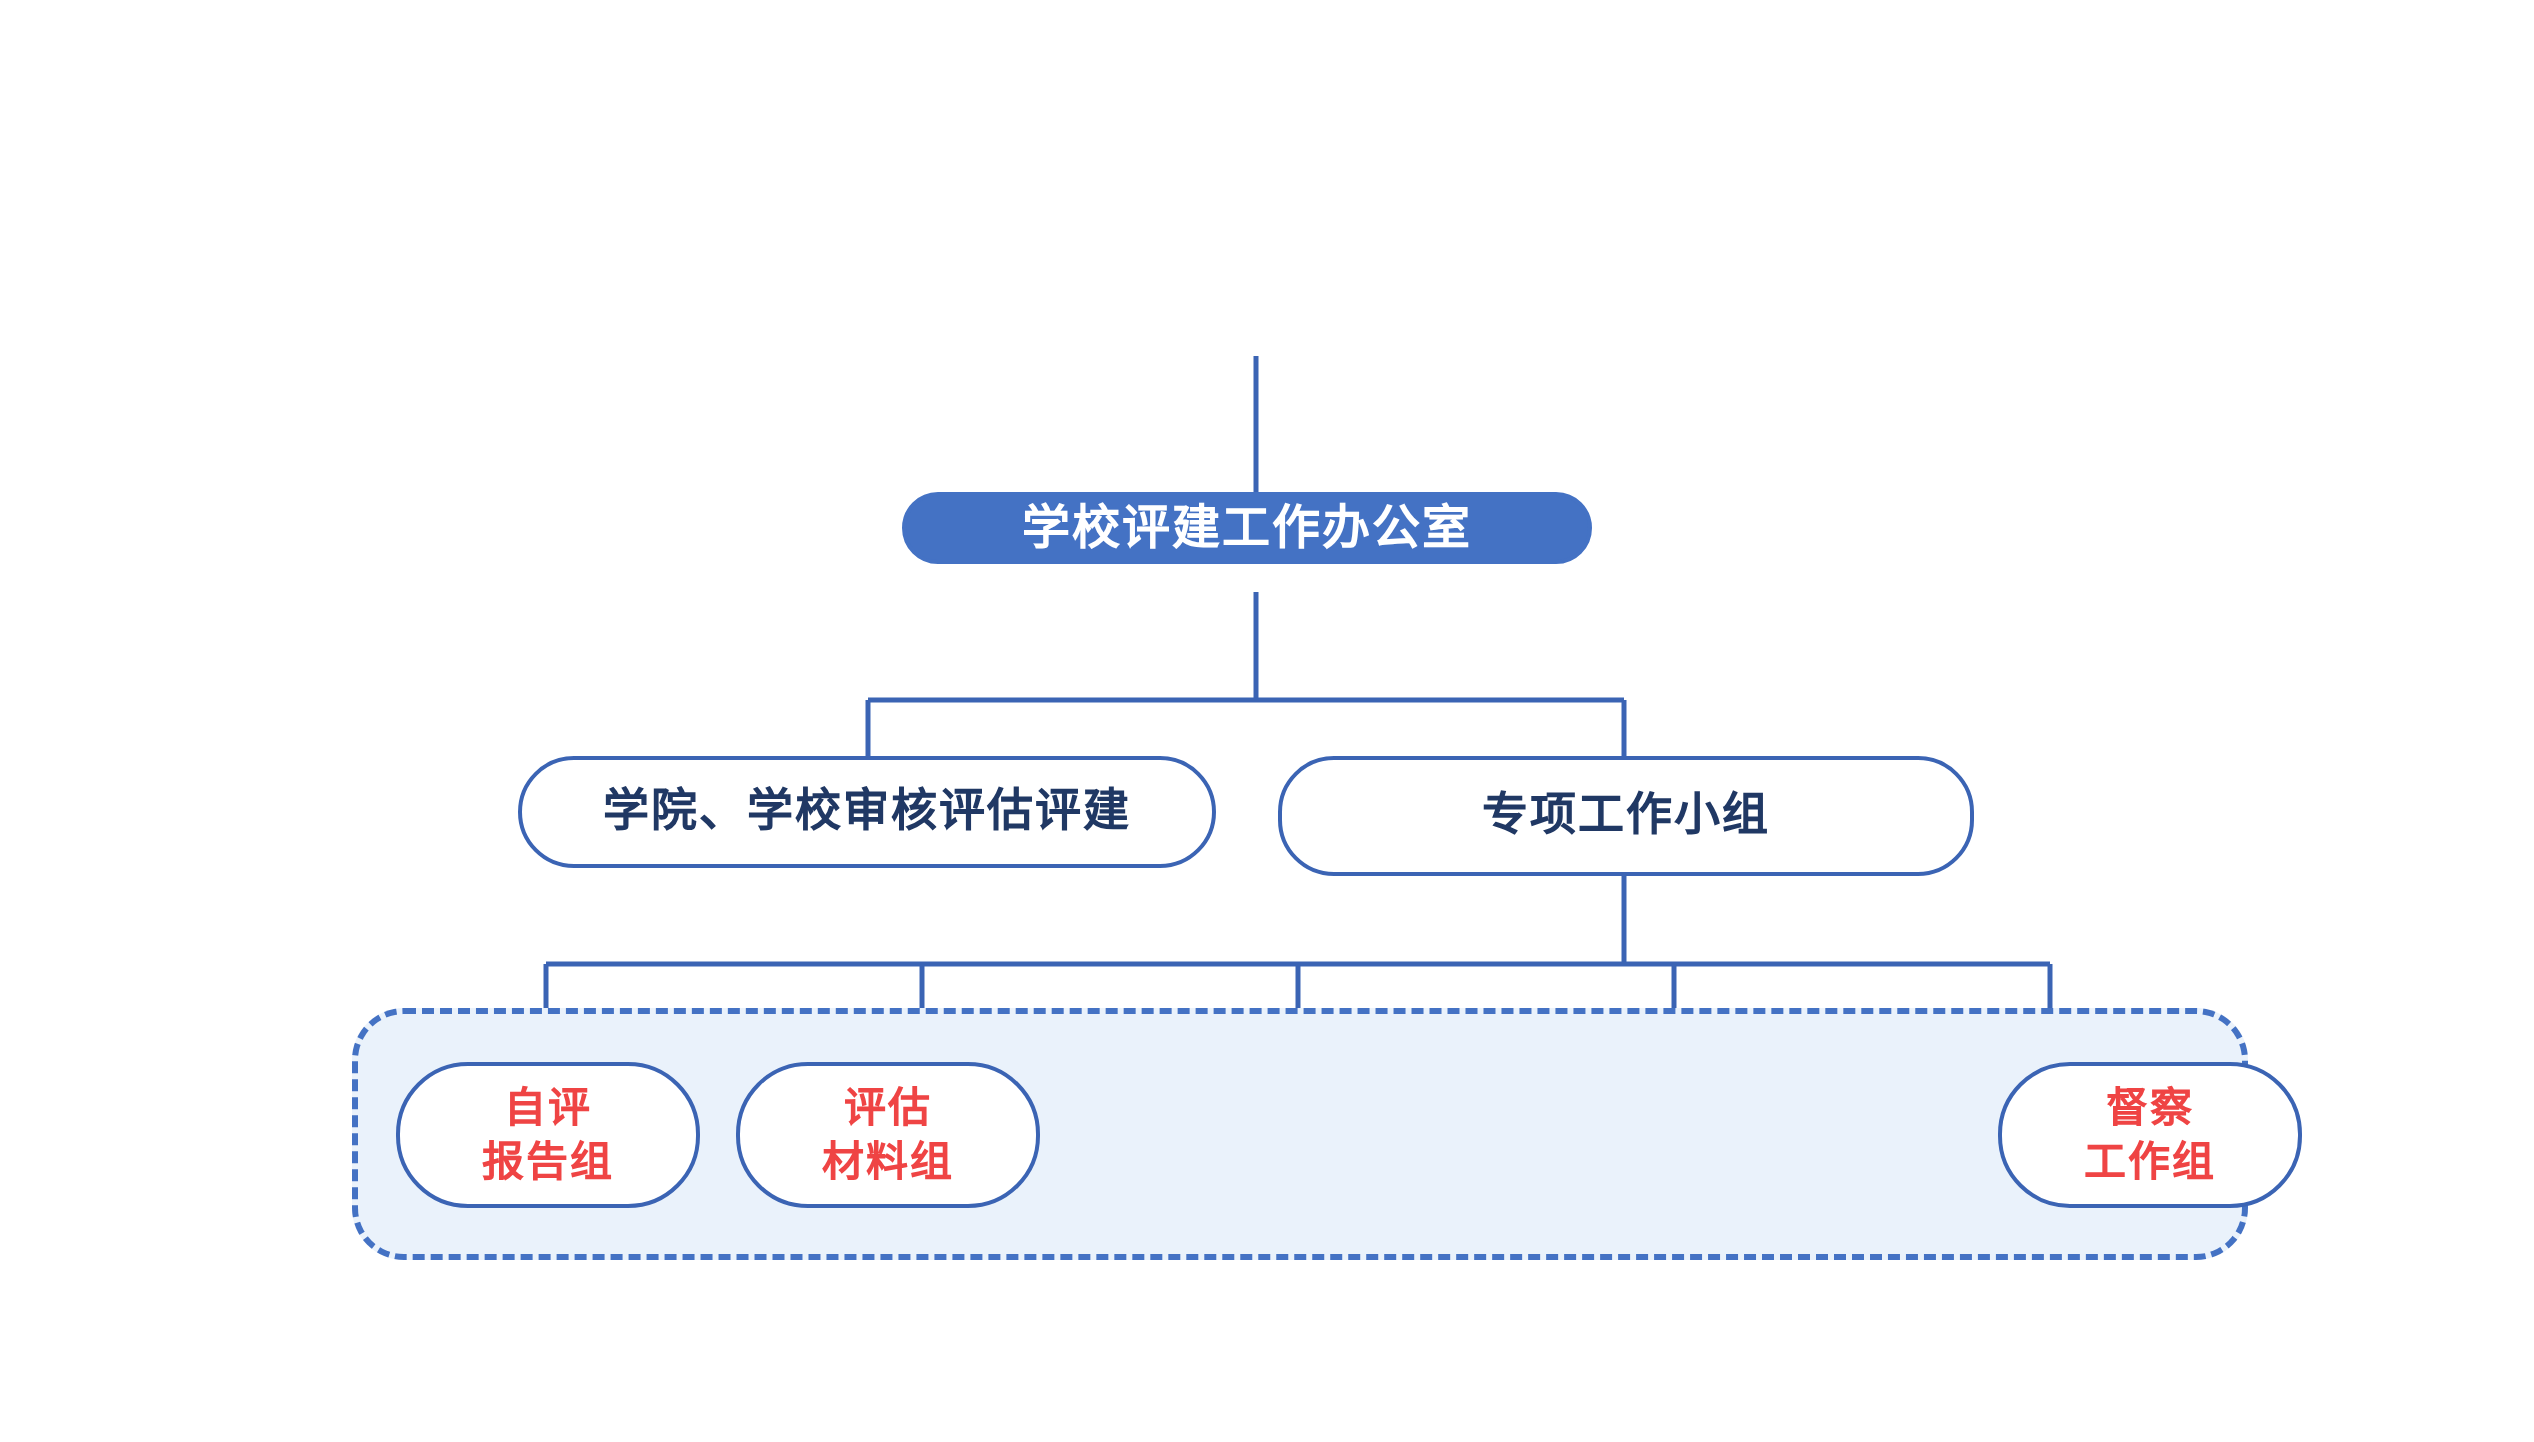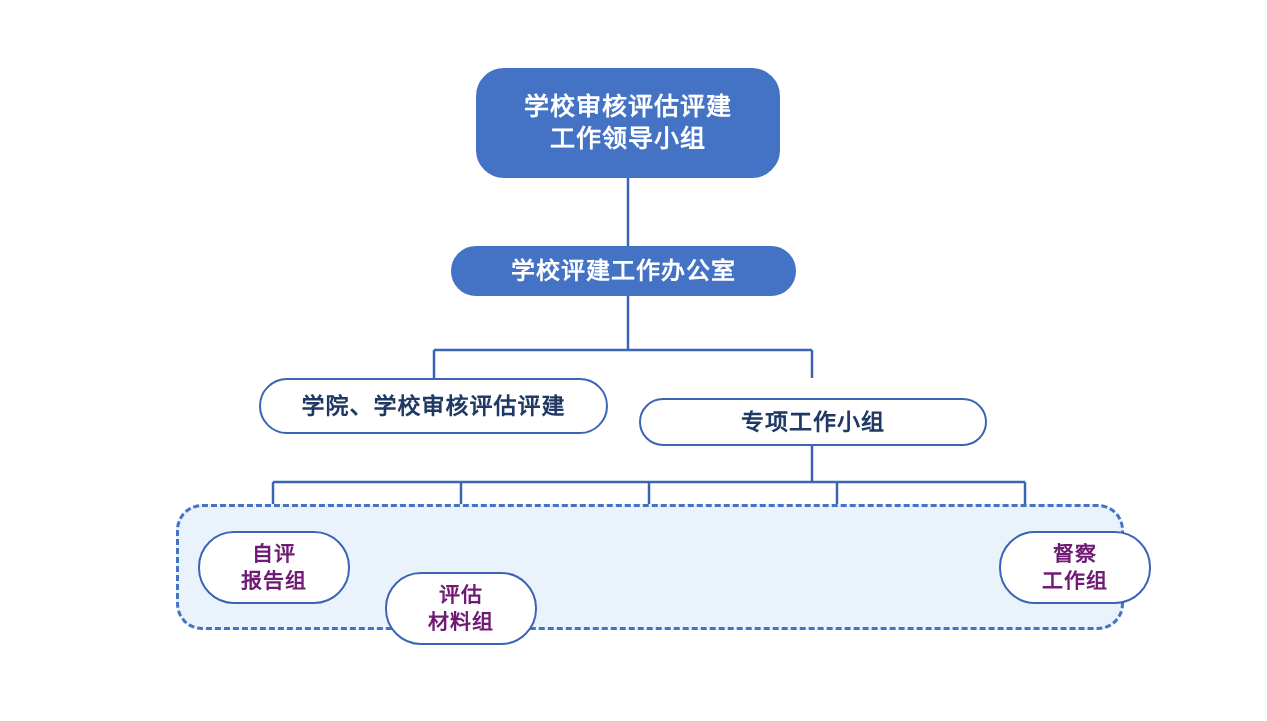--- a/index.html
+++ b/index.html
@@ -43,53 +43,53 @@
     border: 2px solid #4472c4;
   }
   .node-outline {
     background: #ffffff;
     color: #203864;
     border: 2px solid #3b64b4;
     font-weight: bold;
   }
   .node-leaf {
     background: #ffffff;
-    color: #701a75;
+    color: #ef4444;
     border: 2px solid #3b64b4;
     font-weight: bold;
   }
   #node-top {
     left: 476px;
     top: 68px;
     width: 304px;
     height: 110px;
     border-radius: 28px;
     font-size: 25px;
   }
   #node-office {
     left: 451px;
     top: 246px;
     width: 345px;
-    height: 50px;
+    height: 36px;
     border-radius: 25px;
     font-size: 24px;
   }
   #node-college {
     left: 259px;
     top: 378px;
     width: 349px;
     height: 56px;
     border-radius: 28px;
     font-size: 23px;
   }
   #node-special {
     left: 639px;
-    top: 398px;
+    top: 378px;
     width: 348px;
-    height: 48px;
+    height: 60px;
     border-radius: 28px;
     font-size: 23px;
   }
   #group-box {
     position: absolute;
     left: 176px;
     top: 504px;
     width: 948px;
     height: 126px;
     box-sizing: border-box;
@@ -99,21 +99,21 @@
   }
   .leaf {
     position: absolute;
     top: 531px;
     width: 152px;
     height: 73px;
     border-radius: 36px;
     font-size: 21px;
   }
   #leaf-0 { left: 198px; }
-  #leaf-1 { left: 385px; margin-top: 41px; }
+  #leaf-1 { left: 368px; }
   #leaf-2 { left: 573px; }
   #leaf-3 { left: 761px; }
   #leaf-4 { left: 999px; }
 </style>
 </head>
 <body>
 
 <div id="canvas">
 
   <svg class="connectors" viewBox="0 0 1267 721">
@@ -129,22 +129,20 @@
     <line x1="273" y1="482" x2="1025" y2="482" stroke="#3b64b4" stroke-width="2.5"></line>
     <line x1="273" y1="482" x2="273" y2="531" stroke="#3b64b4" stroke-width="2.5"></line>
     <line x1="461" y1="482" x2="461" y2="531" stroke="#3b64b4" stroke-width="2.5"></line>
     <line x1="649" y1="482" x2="649" y2="531" stroke="#3b64b4" stroke-width="2.5"></line>
     <line x1="837" y1="482" x2="837" y2="531" stroke="#3b64b4" stroke-width="2.5"></line>
     <line x1="1025" y1="482" x2="1025" y2="531" stroke="#3b64b4" stroke-width="2.5"></line>
   </svg>
 
   <div id="group-box"></div>
 
-  <div class="node node-filled" id="node-top">学校审核评估评建
-工作领导小组</div>
 
   <div class="node node-filled" id="node-office">学校评建工作办公室</div>
 
   <div class="node node-outline" id="node-college">学院、学校审核评估评建</div>
 
   <div class="node node-outline" id="node-special">专项工作小组</div>
 
   <div class="node node-leaf leaf" id="leaf-0">自评
 报告组</div>
 

